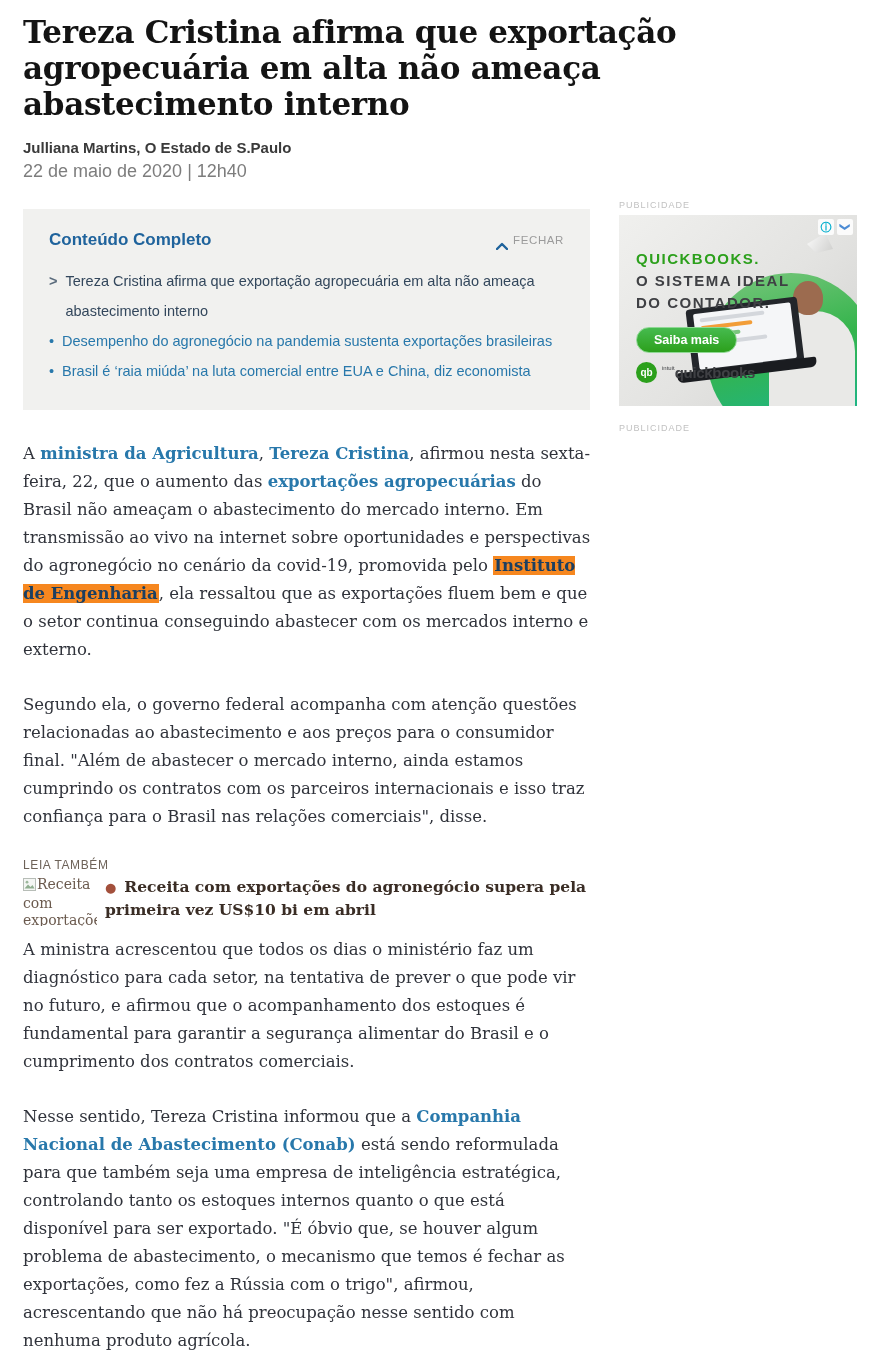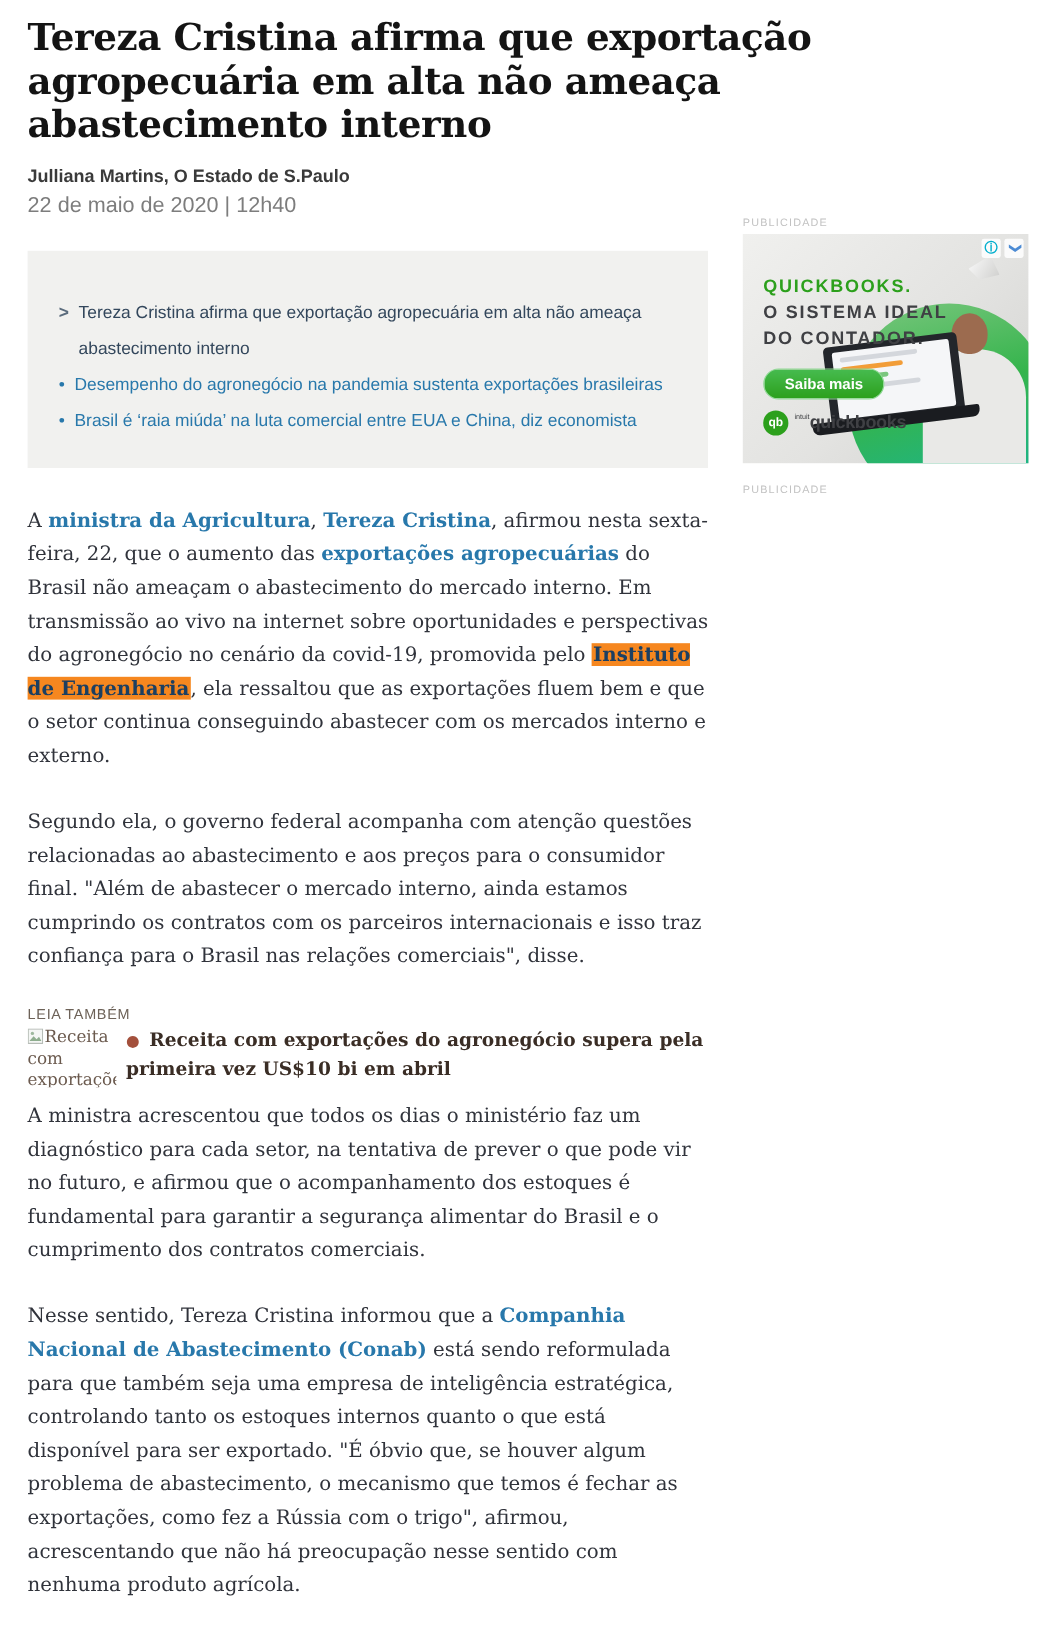--- a/index.html
+++ b/index.html
@@ -69,21 +69,21 @@
   }
   .leia-thumb .bimg { display:inline-block; vertical-align:-2px; margin-right:1px; }
   .leia-link {
     font-family:"DejaVu Serif","Liberation Serif",serif;
     font-size:15.5px; line-height:22px; font-weight:700; color:#3a2d25;
     cursor:pointer; margin-left:8px;
   }
   .leia-link .bullet { color:#a3503c; margin-right:8px; font-size:13px; }
 
   
-  .right-rail { position:absolute; left:619px; top:180px; width:238px; }
+  .right-rail { position:absolute; left:619px; top:200px; width:238px; }
   .pub-label { font-size:9px; letter-spacing:1px; color:#c2c2c2; }
   .ad-box {
     position:relative; margin-top:5px; width:238px; height:191px;
     background:linear-gradient(135deg,#f0f0ee 0%,#e3e3e1 55%,#d2d2d0 100%);
     overflow:hidden; cursor:pointer;
   }
   .ad-controls { position:absolute; top:4px; right:4px; display:flex; gap:3px; z-index:6; }
   .ad-ctrl {
     width:16px; height:16px; background:rgba(255,255,255,0.85); border-radius:2px;
     display:flex; align-items:center; justify-content:center;
@@ -149,20 +149,31 @@
 
 <div class="page">
 
   <div class="header">
     <h1 class="headline">Tereza Cristina afirma que exportação agropecuária em alta não ameaça abastecimento interno</h1>
     <div class="byline">Julliana Martins, O Estado de S.Paulo</div>
     <div class="dateline">22 de maio de 2020 | 12h40</div>
   </div>
 
   <div class="summary-box">
+    <div class="summary-head">
+      <div class="summary-title">Conteúdo Completo</div>
+      <div class="summary-close">
+        <span class="chev">
+          <svg width="12" height="8" viewBox="0 0 12 8">
+              <path d="M1 7 L6 2 L11 7" fill="none" stroke="#1f639c" stroke-width="2.4" stroke-linecap="round" stroke-linejoin="round"></path>
+            </svg>
+        </span>
+        <span class="close-label">FECHAR</span>
+      </div>
+    </div>
     <div class="summary-list">
         <div class="summary-item current">
           <span class="marker">&gt;</span>
           <span>Tereza Cristina afirma que exportação agropecuária em alta não ameaça abastecimento interno</span>
         </div>
         <div class="summary-item link">
           <span class="marker">•</span>
           <span>Desempenho do agronegócio na pandemia sustenta exportações brasileiras</span>
         </div>
         <div class="summary-item link">

